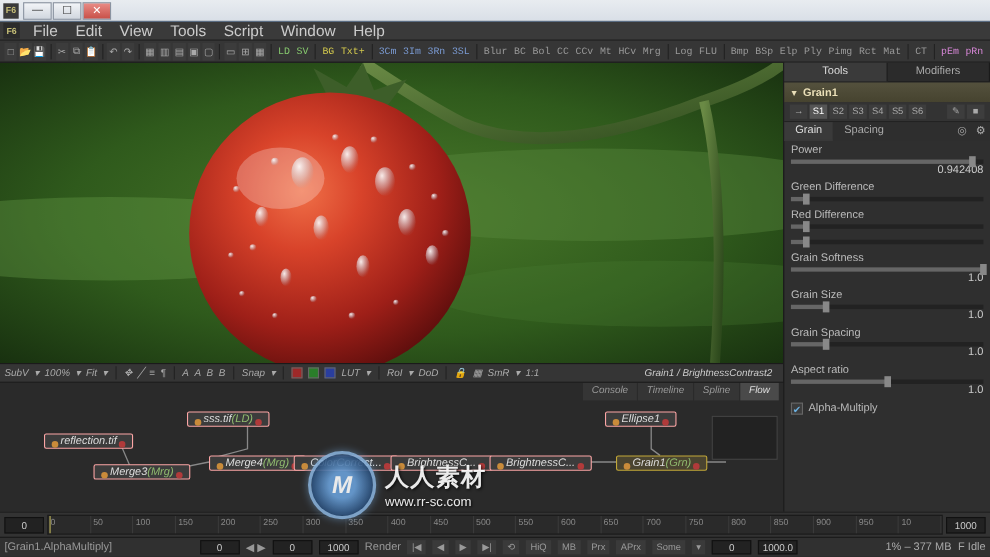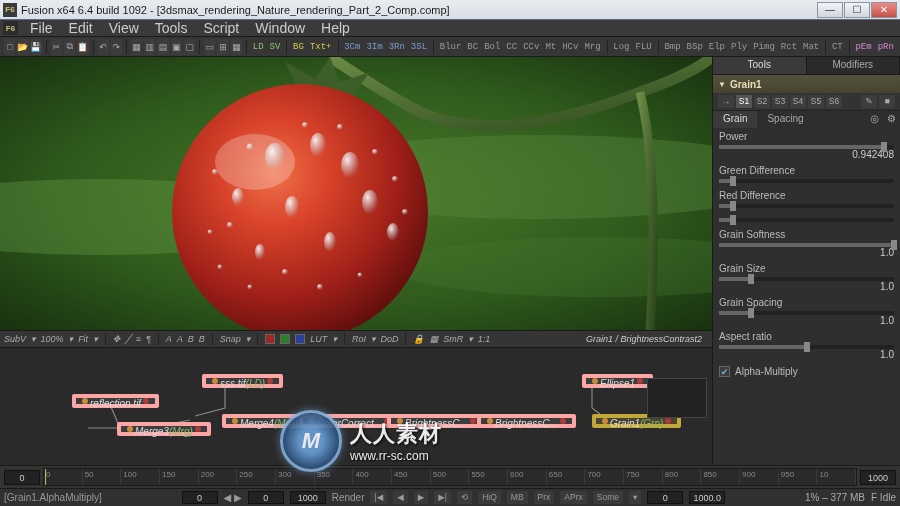--- a/index.html
+++ b/index.html
@@ -42,21 +42,21 @@
 .vtoolbar span { font-size:9px; }
 .vtoolbar .barsep { width:1px; height:12px; background:#222; margin:0 2px; }
 .vtoolbar .pathlbl { margin-left:auto; margin-right:6px; color:#ccc; }
 .vtoolbar .cswatch { width:10px; height:10px; border:1px solid #666; }
 
 
 .flow { flex:1; background:#2a2a2a; position:relative; overflow:hidden; }
 .flow .tabs { position:absolute; right:4px; top:0; height:16px; display:flex; gap:1px; }
 .flow .tabs div { padding:1px 8px; background:#353535; color:#999; font-size:9px; }
 .flow .tabs .active { background:#4a4a4a; color:#ddd; }
-.node { position:absolute; height:14px; background:#3c3c3c; border:4px solid #fca5a5; border-radius:2px; display:flex; align-items:flex-start; padding:0 4px; font-size:9px; color:#ddd; white-space:nowrap;margin-left:32px; }
+.node { position:absolute; height:14px; background:#3c3c3c; border:1px solid #fca5a5; border-radius:2px; display:flex; align-items:flex-end; padding:0 4px; font-size:9px; color:#ddd; white-space:nowrap; }
 .node .dot { width:6px; height:6px; border-radius:50%; margin:0 2px; }
 .conn { position:absolute; pointer-events:none; }
 
 
 .righttabs { height:18px; display:flex; background:#2b2b2b; border-bottom:1px solid #1a1a1a; }
 .righttabs div { flex:1; text-align:center; padding:2px 0; font-size:10px; color:#aaa; border-right:1px solid #1a1a1a; }
 .righttabs .on { background:#3a3a3a; color:#ddd; }
 .panelhead { height:18px; background:linear-gradient(#54513d,#46432f); display:flex; align-items:center; padding:0 5px; color:#eadfb8; font-weight:bold; font-size:11px; }
 .panelhead .chev { margin-right:4px; font-size:8px; }
 .subrow { height:18px; display:flex; align-items:center; padding:0 5px; gap:2px; color:#aaa; background:#333; border-bottom:1px solid #222; }
@@ -93,21 +93,20 @@
 .wm .circ { width:62px; height:62px; border-radius:50%; background:radial-gradient(circle,#6aa0d8 30%,#2b4f7a 70%); border:3px solid #87b0d9; display:flex; align-items:center; justify-content:center; color:#fff; font-size:22px; font-weight:bold; font-style:italic; box-shadow:0 0 8px rgba(120,170,220,0.6); }
 .wm .txt { display:flex; flex-direction:column; }
 .wm .txt .cn { font-size:22px; font-weight:bold; color:#fff; text-shadow:1px 1px 3px #000; letter-spacing:1px; }
 .wm .txt .url { font-size:12px; color:#fff; text-shadow:1px 1px 2px #000; }
 </style>
 </head>
 <body>
 
 <div class="titlebar">
   <div class="ticon">F6</div>
-  <div class="ttext">Fusion x64 6.4 build 1092 - [3dsmax_rendering_Nature_rendering_Part_2_Comp.comp]</div>
   <div class="wb">
     <div>—</div>
     <div>☐</div>
     <div class="xbtn">✕</div>
   </div>
 </div>
 
 <div class="menubar">
   <div class="micon">F6</div>
   <span>File</span>
@@ -281,20 +280,26 @@
       <span class="barsep"></span>
       <span>🔒</span>
       <span>▦</span>
       <span>SmR</span>
       <span>▾</span>
       <span>1:1</span>
       <span class="pathlbl">Grain1 / BrightnessContrast2</span>
     </div>
 
     <div class="flow">
+      <div class="tabs">
+        <div>Console</div>
+        <div>Timeline</div>
+        <div>Spline</div>
+        <div class="active">Flow</div>
+      </div>
       <svg class="conn" width="700" height="120">
         <g stroke="#888" stroke-width="1.2" fill="none">
           <path d="M 108 52 L 120 80 L 88 80"></path>
           <path d="M 150 80 L 190 72"></path>
           <path d="M 225 33 L 225 60 L 195 68"></path>
           <path d="M 252 72 L 268 72"></path>
           <path d="M 342 72 L 356 72"></path>
           <path d="M 432 72 L 446 72"></path>
           <path d="M 522 72 L 560 72"></path>
           <path d="M 592 33 L 592 60 L 600 66"></path>

